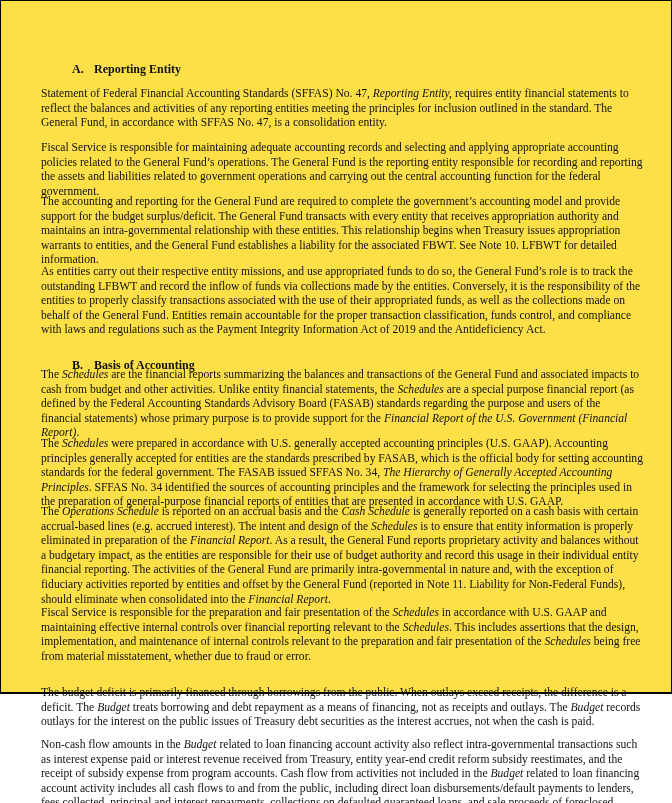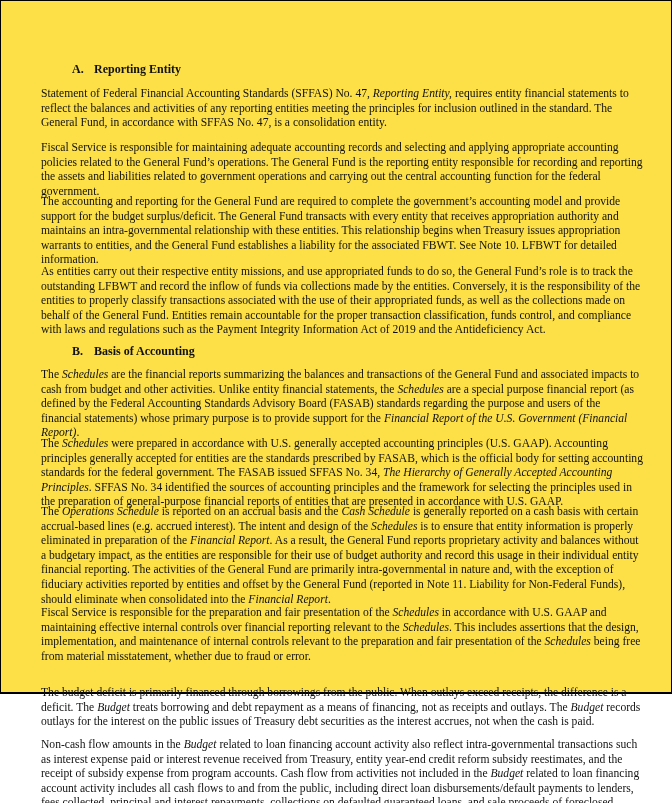--- a/index.html
+++ b/index.html
@@ -31,21 +31,21 @@
 
   <h2 style="top:61px">
     <span class="letter">A.</span>
     <span>Reporting Entity</span>
   </h2>
   <p style="top:86px"><span>Statement of Federal Financial Accounting Standards (SFFAS) No. 47, </span><i>Reporting Entity,</i><span> requires entity financial statements to reflect the balances and activities of any reporting entities meeting the principles for inclusion outlined in the standard. The General Fund, in accordance with SFFAS No. 47, is a consolidation entity.</span></p>
   <p style="top:140px"><span>Fiscal Service is responsible for maintaining adequate accounting records and selecting and applying appropriate accounting policies related to the General Fund’s operations. The General Fund is the reporting entity responsible for recording and reporting the assets and liabilities related to government operations and carrying out the central accounting function for the federal government.</span></p>
   <p style="top:194px"><span>The accounting and reporting for the General Fund are required to complete the government’s accounting model and provide support for the budget surplus/deficit. The General Fund transacts with every entity that receives appropriation authority and maintains an intra-governmental relationship with these entities. This relationship begins when Treasury issues appropriation warrants to entities, and the General Fund establishes a liability for the associated FBWT. See Note 10. LFBWT for detailed information.</span></p>
   <p style="top:264px"><span>As entities carry out their respective entity missions, and use appropriated funds to do so, the General Fund’s role is to track the outstanding LFBWT and record the inflow of funds via collections made by the entities. Conversely, it is the responsibility of the entities to properly classify transactions associated with the use of their appropriated funds, as well as the collections made on behalf of the General Fund. Entities remain accountable for the proper transaction classification, funds control, and compliance with laws and regulations such as the Payment Integrity Information Act of 2019 and the Antideficiency Act.</span></p>
 
-  <h2 style="top:343px">
+  <h2 style="top:357px">
     <span class="letter">B.</span>
     <span>Basis of Accounting</span>
   </h2>
   <p style="top:367px"><span>The </span><i>Schedules</i><span> are the financial reports summarizing the balances and transactions of the General Fund and associated impacts to cash from budget and other activities. Unlike entity financial statements, the </span><i>Schedules</i><span> are a special purpose financial report (as defined by the Federal Accounting Standards Advisory Board (FASAB) standards regarding the purpose and users of the financial statements) whose primary purpose is to provide support for the </span><i>Financial Report of the U.S. Government (Financial Report)</i><span>.</span></p>
   <p style="top:436px"><span>The </span><i>Schedules</i><span> were prepared in accordance with U.S. generally accepted accounting principles (U.S. GAAP). Accounting principles generally accepted for entities are the standards prescribed by FASAB, which is the official body for setting accounting standards for the federal government. The FASAB issued SFFAS No. 34, </span><i>The Hierarchy of Generally Accepted Accounting Principles</i><span>. SFFAS No. 34 identified the sources of accounting principles and the framework for selecting the principles used in the preparation of general-purpose financial reports of entities that are presented in accordance with U.S. GAAP.</span></p>
   <p style="top:504px"><span>The </span><i>Operations Schedule</i><span> is reported on an accrual basis and the </span><i>Cash Schedule</i><span> is generally reported on a cash basis with certain accrual-based lines (e.g. accrued interest). The intent and design of the </span><i>Schedules</i><span> is to ensure that entity information is properly eliminated in preparation of the </span><i>Financial Report</i><span>. As a result, the General Fund reports proprietary activity and balances without a budgetary impact, as the entities are responsible for their use of budget authority and record this usage in their individual entity financial reporting. The activities of the General Fund are primarily intra-governmental in nature and, with the exception of fiduciary activities reported by entities and offset by the General Fund (reported in Note 11. Liability for Non-Federal Funds), should eliminate when consolidated into the </span><i>Financial Report</i><span>.</span></p>
   <p style="top:605px"><span>Fiscal Service is responsible for the preparation and fair presentation of the </span><i>Schedules</i><span> in accordance with U.S. GAAP and maintaining effective internal controls over financial reporting relevant to the </span><i>Schedules</i><span>. This includes assertions that the design, implementation, and maintenance of internal controls relevant to the preparation and fair presentation of the </span><i>Schedules</i><span> being free from material misstatement, whether due to fraud or error.</span></p>
 
   <p style="top:685px"><span>The budget deficit is primarily financed through borrowings from the public. When outlays exceed receipts, the difference is a deficit. The </span><i>Budget</i><span> treats borrowing and debt repayment as a means of financing, not as receipts and outlays. The </span><i>Budget</i><span> records outlays for the interest on the public issues of Treasury debt securities as the interest accrues, not when the cash is paid.</span></p>
   <p style="top:737px"><span>Non-cash flow amounts in the </span><i>Budget</i><span> related to loan financing account activity also reflect intra-governmental transactions such as interest expense paid or interest revenue received from Treasury, entity year-end credit reform subsidy reestimates, and the receipt of subsidy expense from program accounts. Cash flow from activities not included in the </span><i>Budget</i><span> related to loan financing account activity includes all cash flows to and from the public, including direct loan disbursements/default payments to lenders, fees collected, principal and interest repayments, collections on defaulted guaranteed loans, and sale proceeds of foreclosed property.</span></p>

